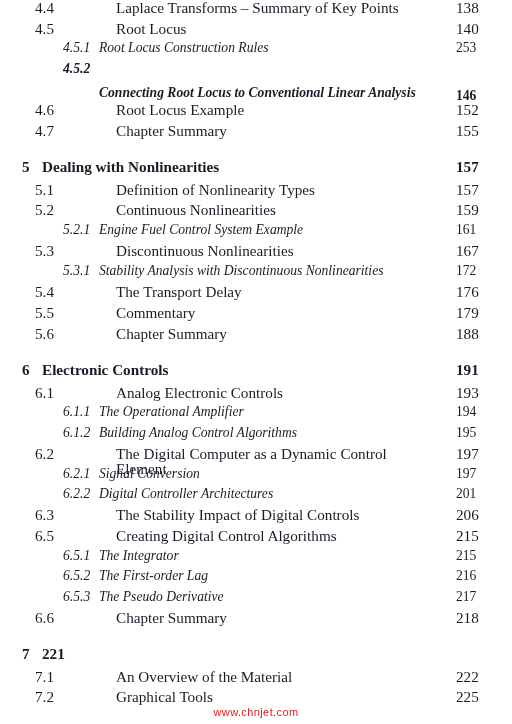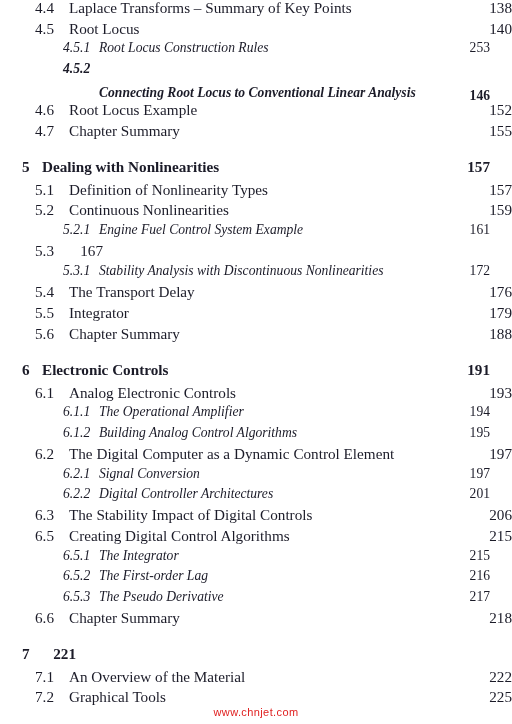--- a/index.html
+++ b/index.html
@@ -41,42 +41,44 @@
   
   .title {
     flex: 1 1 auto;
     white-space: normal;
     padding-right: 8px;
   }
 
   
   .page {
     flex: 0 0 34px;
-    text-align: right;
+    text-align: left;
     white-space: nowrap;
   }
 
   
   .lvl-chapter {
     font-weight: bold;
     font-size: 15.2px;
     padding-left: 22px;
     padding-right: 22px;
     height: 23px;
   }
   .lvl-chapter .num {
     width: 20px;
   }
 
   
   .lvl-section {
     font-weight: normal;
     font-size: 15.2px;
     padding-left: 22px;
+    padding-right: 22px;
     height: 20.7px;
+    gap: 47px;
   }
   .lvl-section .num {
     width: 34px;
     padding-left: 13px;
     box-sizing: content-box;
   }
 
   
   .lvl-subsection {
     font-style: italic;
@@ -176,35 +178,36 @@
         <span class="title">Continuous Nonlinearities</span>
         <span class="page">159</span>
       </div>
       <div class="entry lvl-subsection">
         <span class="num">5.2.1</span>
         <span class="title">Engine Fuel Control System Example</span>
         <span class="page">161</span>
       </div>
       <div class="entry lvl-section">
         <span class="num">5.3</span>
+        <span class="title">Discontinuous Nonlinearities</span>
         <span class="page">167</span>
       </div>
       <div class="entry lvl-subsection">
         <span class="num">5.3.1</span>
         <span class="title">Stability Analysis with Discontinuous Nonlinearities</span>
         <span class="page">172</span>
       </div>
       <div class="entry lvl-section">
         <span class="num">5.4</span>
         <span class="title">The Transport Delay</span>
         <span class="page">176</span>
       </div>
       <div class="entry lvl-section">
         <span class="num">5.5</span>
-        <span class="title">Integrator</span>
+        <span class="title">Commentary</span>
         <span class="page">179</span>
       </div>
       <div class="entry lvl-section">
         <span class="num">5.6</span>
         <span class="title">Chapter Summary</span>
         <span class="page">188</span>
       </div>
       <div class="chapter-gap"></div>
       <div class="entry lvl-chapter">
         <span class="num">6</span>

